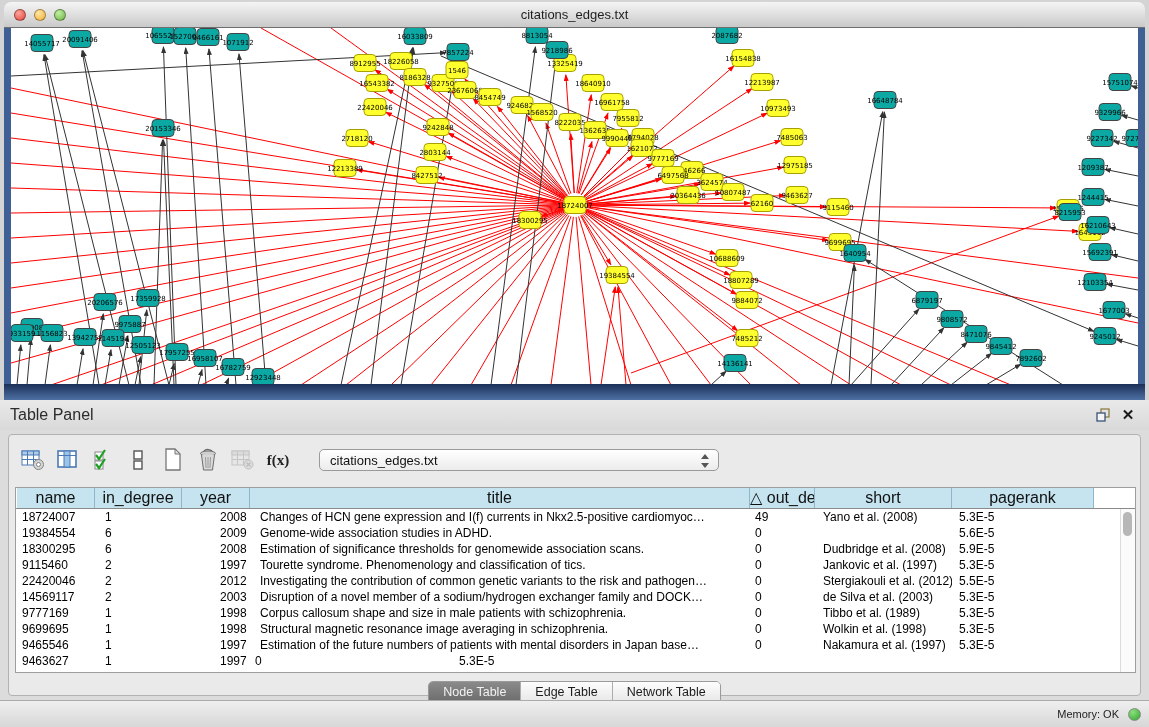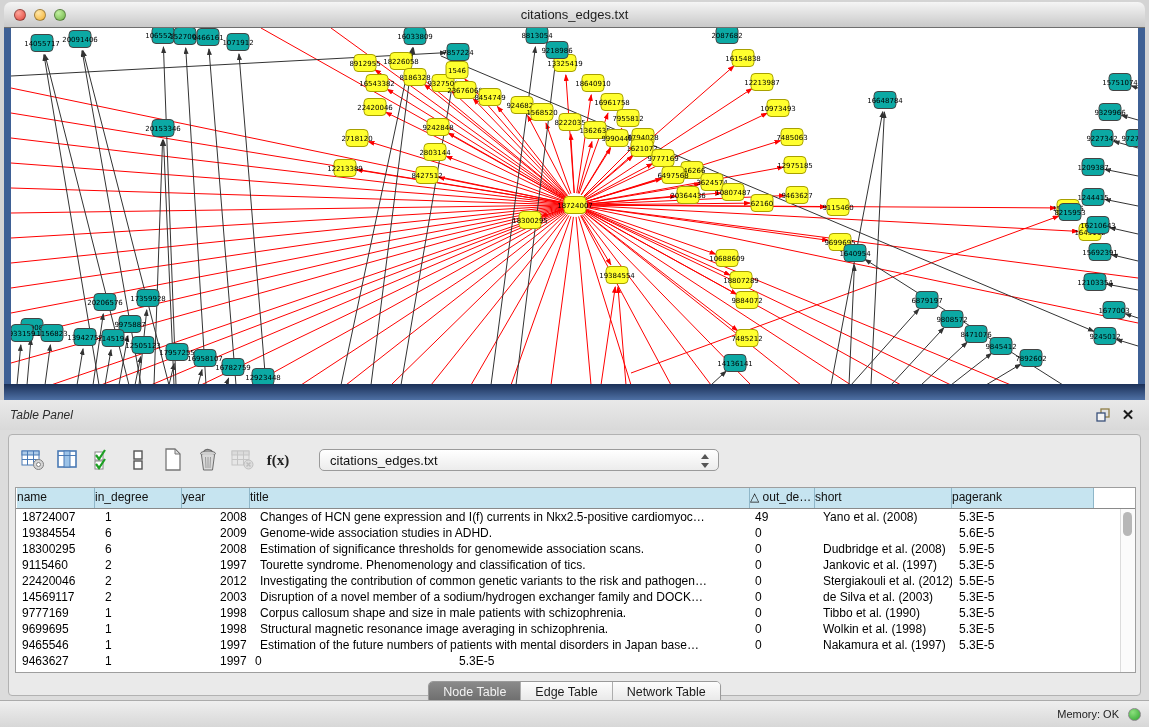--- a/index.html
+++ b/index.html
@@ -20,21 +20,21 @@
   .frame{height:372px;background:#3e6095;position:relative;}
   .canvas{position:absolute;left:7px;top:0;width:1127px;height:356px;background:#fff;overflow:hidden;}
   .frame-bottom{position:absolute;left:0;bottom:0;width:100%;height:16px;
     background:linear-gradient(#1b3057,#4e70a4);}
   
   .splitgrip{position:absolute;left:569px;top:401px;width:12px;height:5px;}
   .splitgrip i{position:absolute;width:2px;height:2px;background:#5d5d5d;border-radius:50%;}
   
   .panel-header{position:absolute;left:0;top:400px;width:1149px;height:30px;
     background:linear-gradient(#e9e9e9,#d9d9d9);border-bottom:1px solid #c2c2c2;}
-  .panel-title{position:absolute;left:10px;top:0;line-height:30px;font-size:12px;color:#2c2c2c;font-style:italic;}
+  .panel-title{position:absolute;left:10px;top:0;line-height:30px;font-size:16px;color:#2c2c2c;}
   .panel-float{position:absolute;right:38px;top:7px;width:16px;height:16px;cursor:pointer;}
   .panel-close{position:absolute;right:12px;top:5px;width:18px;height:20px;font-size:15px;
     font-weight:bold;color:#1a1a1a;text-align:center;line-height:20px;cursor:pointer;}
   .panel-body{position:absolute;left:0;top:430px;width:1149px;height:270px;background:#dcdcdc;}
   .inset{position:absolute;left:8px;right:8px;top:4px;bottom:4px;background:#eaeaea;
     border:1px solid #b2b2b2;border-radius:4px;}
   
   .toolbar{position:absolute;left:10px;top:8px;height:34px;display:flex;gap:7px;align-items:center;}
   .tbtn{width:28px;height:28px;display:flex;align-items:center;justify-content:center;cursor:pointer;}
   .tbtn.disabled{opacity:.45;cursor:default;}
@@ -44,22 +44,22 @@
     line-height:21px;padding-left:10px;box-sizing:border-box;cursor:pointer;}
   .combo .steppers{position:absolute;right:8px;top:3px;width:9px;height:16px;}
   .combo .up{position:absolute;top:1px;left:0;width:0;height:0;border-left:4.5px solid transparent;
     border-right:4.5px solid transparent;border-bottom:5px solid #555;}
   .combo .dn{position:absolute;bottom:1px;left:0;width:0;height:0;border-left:4.5px solid transparent;
     border-right:4.5px solid transparent;border-top:5px solid #555;}
   
   .tablebox{position:absolute;left:6px;top:52px;width:1121px;height:186px;background:#fff;
     border:1px solid #9e9e9e;box-sizing:border-box;overflow:hidden;}
   .thead{display:flex;height:20px;border-bottom:1px solid #8a8a8a;}
-  .th{background:#c6e4f0;border-right:1px solid #8fb7c9;box-sizing:border-box;font-size:12px;
-    color:#111;line-height:19px;overflow:hidden;white-space:nowrap;cursor:pointer;}
+  .th{background:#c6e4f0;border-right:1px solid #8fb7c9;box-sizing:border-box;font-size:16px;
+    color:#111;text-align:center;line-height:19px;overflow:hidden;white-space:nowrap;cursor:pointer;}
   .trow{display:flex;height:16px;cursor:default;}
   .td{font-size:12px;color:#000;line-height:16px;white-space:nowrap;overflow:hidden;box-sizing:border-box;}
   .vscroll{position:absolute;top:21px;right:0;bottom:0;width:14px;background:#fbfbfb;
     border-left:1px solid #dcdcdc;}
   .vthumb{position:absolute;top:3px;left:2px;width:9px;height:24px;background:#b7b7b7;border-radius:5px;}
   
   .tabbar{position:absolute;left:0;right:0;top:246px;display:flex;justify-content:center;}
   .seg{display:flex;border:1px solid #9a9a9a;border-radius:5px;overflow:hidden;height:21px;
     box-shadow:0 1px 1px rgba(0,0,0,.15);}
   .segbtn{padding:0 14px;font-size:12.5px;line-height:21px;background:linear-gradient(#fdfdfd,#e6e6e6);
@@ -776,21 +776,21 @@
             <div class="td" style="width: 65px; padding-left: 5px; margin-left: 0px;">0</div>
             <div class="td" style="width: 137px; padding-left: 8px; margin-left: 0px;">de Silva et al. (2003)</div>
             <div class="td" style="width: 142px; padding-left: 7px; margin-left: 0px;">5.3E-5</div>
           </div>
           <div class="trow">
             <div class="td" style="width: 78px; padding-left: 5px; margin-left: 1px;">9777169</div>
             <div class="td" style="width: 87px; padding-left: 10px; margin-left: 0px;">1</div>
             <div class="td" style="width: 68px; padding-left: 38px; margin-left: 0px;">1998</div>
             <div class="td" style="width: 500px; padding-left: 10px; margin-left: 0px;">Corpus callosum shape and size in male patients with schizophrenia.</div>
             <div class="td" style="width: 65px; padding-left: 5px; margin-left: 0px;">0</div>
-            <div class="td" style="width: 137px; padding-left: 8px; margin-left: 0px;">Tibbo et al. (1990)</div>
+            <div class="td" style="width: 137px; padding-left: 8px; margin-left: 0px;">Tibbo et al. (1989)</div>
             <div class="td" style="width: 142px; padding-left: 7px; margin-left: 0px;">5.3E-5</div>
           </div>
           <div class="trow">
             <div class="td" style="width: 78px; padding-left: 5px; margin-left: 1px;">9699695</div>
             <div class="td" style="width: 87px; padding-left: 10px; margin-left: 0px;">1</div>
             <div class="td" style="width: 68px; padding-left: 38px; margin-left: 0px;">1998</div>
             <div class="td" style="width: 500px; padding-left: 10px; margin-left: 0px;">Structural magnetic resonance image averaging in schizophrenia.</div>
             <div class="td" style="width: 65px; padding-left: 5px; margin-left: 0px;">0</div>
             <div class="td" style="width: 137px; padding-left: 8px; margin-left: 0px;">Wolkin et al. (1998)</div>
             <div class="td" style="width: 142px; padding-left: 7px; margin-left: 0px;">5.3E-5</div>

